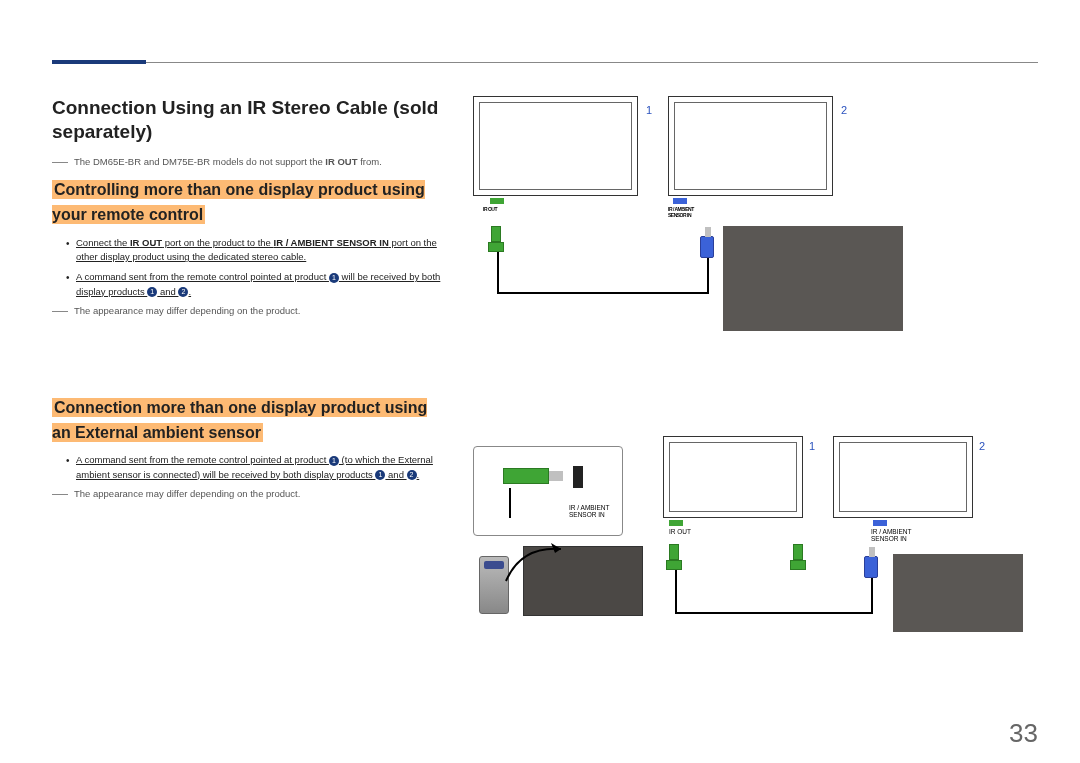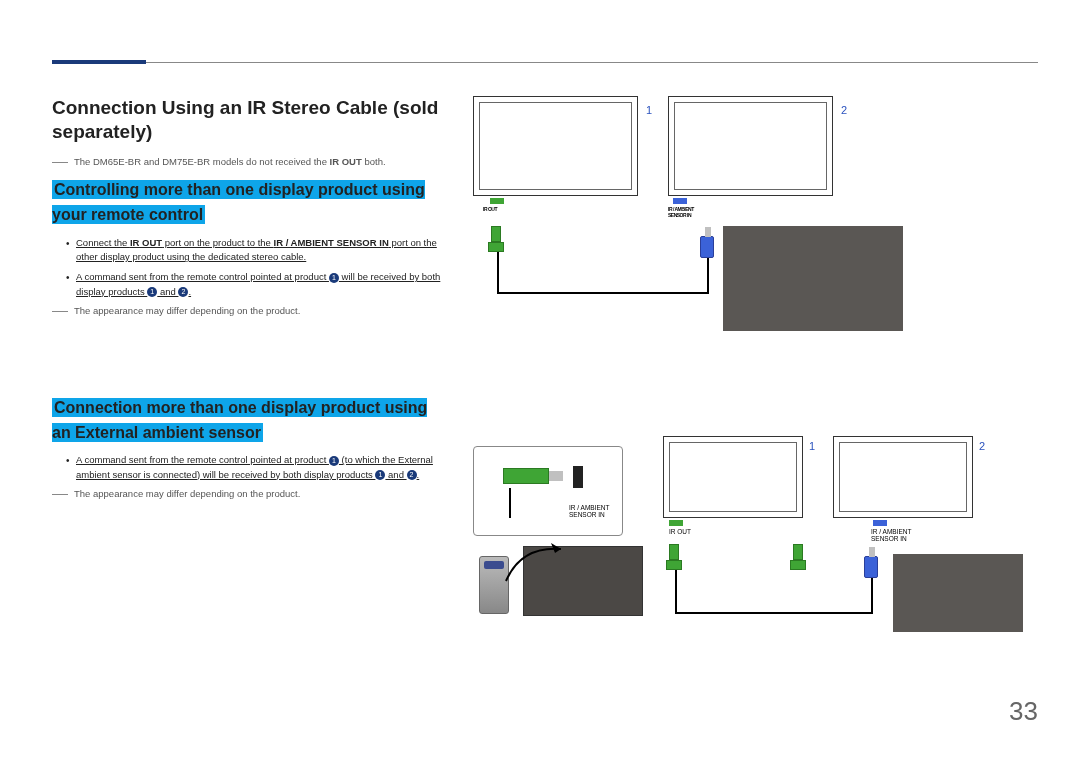--- a/index.html
+++ b/index.html
@@ -9,27 +9,27 @@
   .header-accent { position: absolute; top: 60px; left: 52px; width: 94px; height: 4px; background: #1a3a7a; }
   .cols { display: flex; gap: 26px; margin-top: 34px; justify-content: flex-end; }
   .left { width: 395px; }
   .right { flex: 1; position: relative; }
   h1 { font-size: 19px; font-weight: bold; line-height: 1.25; margin-bottom: 12px; }
   .note, .appearance { font-size: 9.5px; color: #555; line-height: 1.35; }
   .note-row { display: flex; align-items: flex-start; margin: 4px 0 6px 0; }
   .note-dash { width: 16px; height: 1px; background: #888; margin-right: 6px; margin-top: 6px; flex-shrink: 0; }
   .plain { font-size: 9.5px; line-height: 1.4; margin: 4px 0 18px 0; }
   .h2-wrap { margin: 10px 0 8px 0; line-height: 1.55; }
-  .highlight { background: #0ea5e9; padding: 1px 2px; }
+  .highlight { background: #fdba74; padding: 1px 2px; }
   ul { list-style: none; margin: 4px 0 4px 14px; }
   li { font-size: 9.5px; line-height: 1.5; margin-bottom: 6px; position: relative; padding-left: 10px; text-decoration: underline; }
   li::before { content: "•"; position: absolute; left: 0; top: 0; font-size: 10px; }
   b { font-weight: bold; }
   .circ { display: inline-block; width: 10px; height: 10px; border-radius: 50%; background: #1a3a7a; color: #fff; font-size: 7px; line-height: 10px; text-align: center; vertical-align: middle; }
-  .page-num { position: absolute; bottom: 36px; right: 42px; font-size: 26px; color: #666; }
+  .page-num { position: absolute; bottom: 14px; right: 42px; font-size: 26px; color: #666; }
   
   .diagram { position: relative; }
   .tv { position: absolute; border: 1.5px solid #333; background: #fff; }
   .tv::after { content: ""; position: absolute; inset: 5px; border: 1px solid #666; }
   .backbox { position: absolute; background: #5a5754; }
   .label-num { position: absolute; font-size: 11px; color: #2a52be; }
   .port-lbl { position: absolute; font-size: 6.5px; color: #000; line-height: 1.1; }
   .sensor-box { position: absolute; border: 1px solid #888; border-radius: 4px; }
   .remote { position: absolute; width: 30px; height: 58px; background: linear-gradient(#bbb,#888); border-radius: 3px; border:1px solid #666; }
   .remote::after{ content:""; position:absolute; top:4px; left:4px; right:4px; height:8px; background:#3b4c8f; border-radius:2px;}
@@ -52,21 +52,21 @@
   <div class="header-rule"></div>
   <div class="header-accent"></div>
 
   <div class="cols">
     <div class="left">
       <h1>Connection Using an IR Stereo Cable (sold separately)</h1>
 
       <div class="note-row">
         <div class="note-dash"></div>
         <div class="note">
-          <span>The DM65E-BR and DM75E-BR models do not received the </span><b>IR OUT</b><span> both.</span>
+          <span>The DM65E-BR and DM75E-BR models do not support the </span><b>IR OUT</b><span> from.</span>
         </div>
       </div>
 
 
       <div class="h2-wrap">
         <span class="highlight"><b>Controlling more than one display product using your remote control</b></span>
       </div>
 
       <ul>
         <li>

